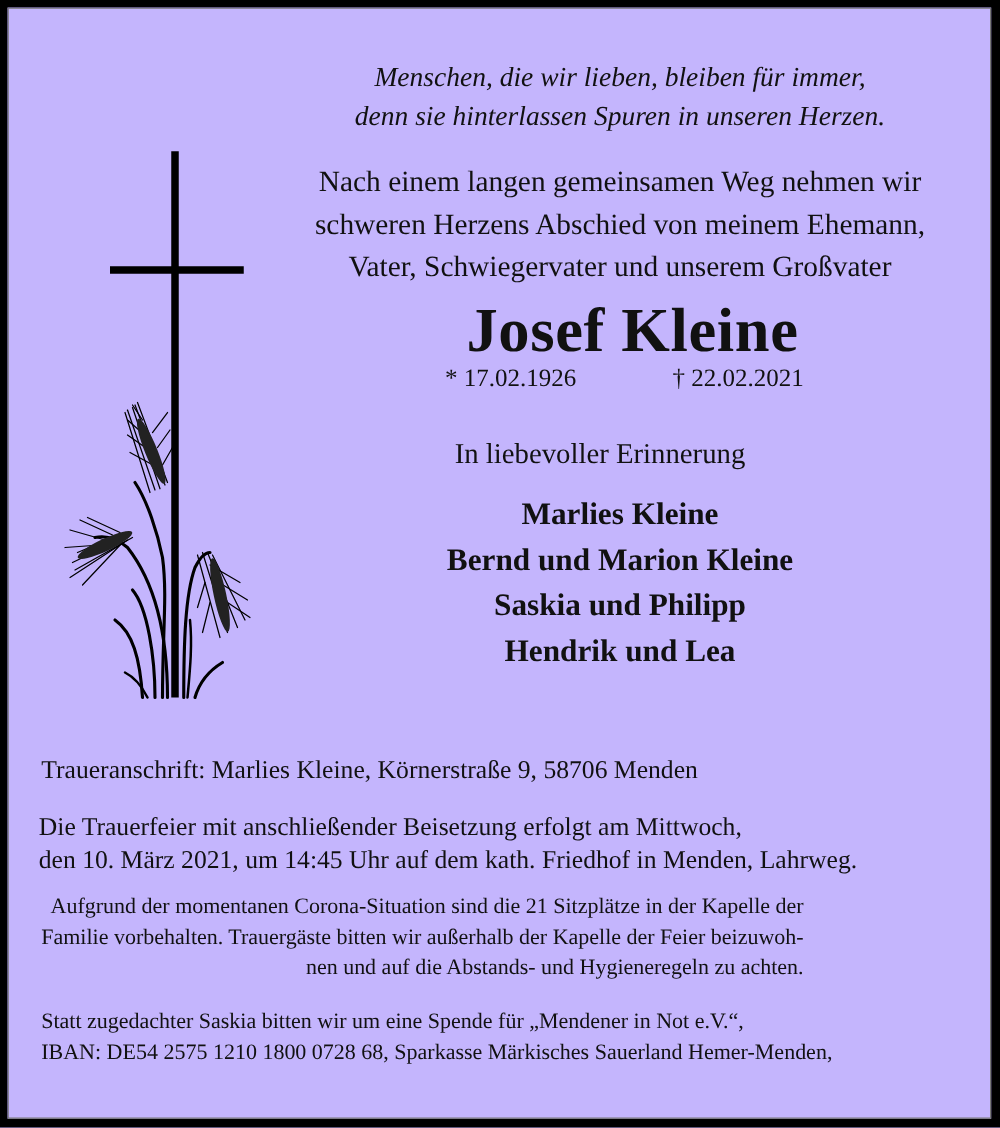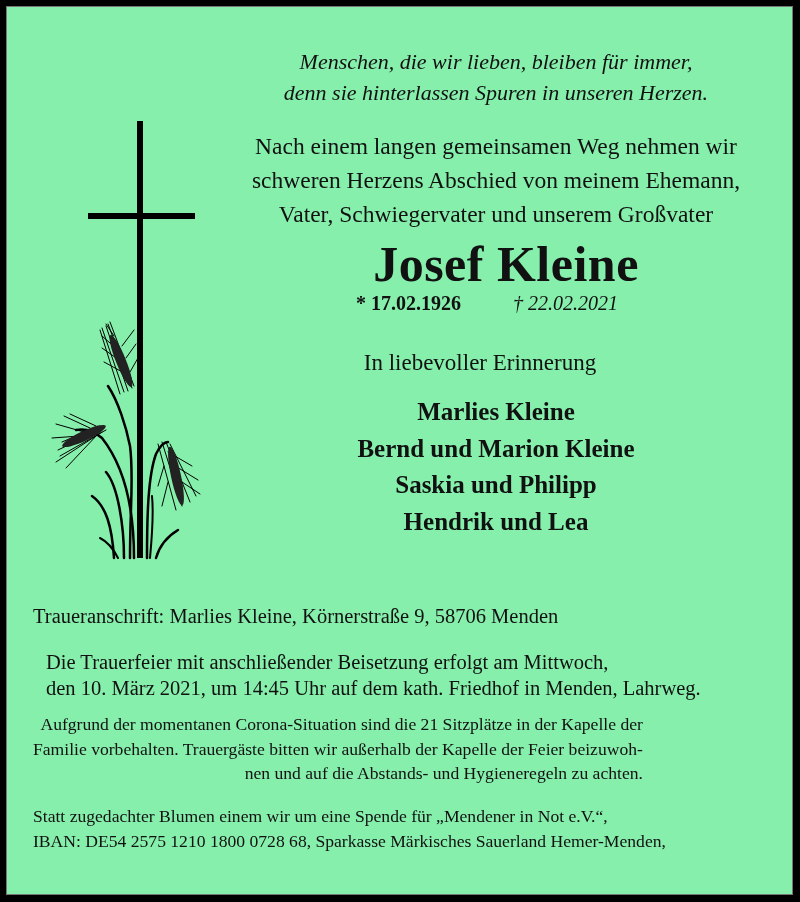--- a/index.html
+++ b/index.html
@@ -8,51 +8,51 @@
       background: #000;
       position: relative;
       overflow: hidden;
       font-family: "Liberation Serif", "DejaVu Serif", serif;
       color: #111;
     }
     .card {
       position: absolute;
       left: 6px; top: 6px;
       width: 787px; height: 889px;
-      background: #86efac;
+      background: #c4b5fd;
       box-shadow: inset 0 0 0 1px #777;
     }
     .abs { position: absolute; white-space: nowrap; }
     .center { text-align: center; }
 
     .motto {
       left: 200px; width: 580px; top: 40px;
       font-style: italic; font-size: 22px; line-height: 31px;
     }
     .intro {
       left: 200px; width: 580px; top: 123px;
       font-size: 23.5px; line-height: 34px; font-family: Liberation Serif, serif;
     }
     .name {
       left: 340px; width: 320px; top: 228px;
       font-weight: bold; font-size: 50px; line-height: 60px;
       letter-spacing: 0.5px;
     }
-    .born { left: 350px; top: 284px; font-size: 20px; line-height: 26px; font-weight: bold; }
-    .died { left: 507px; top: 284px; font-size: 20px; line-height: 26px; font-style: italic; }
+    .born { left: 350px; top: 284px; font-size: 20px; line-height: 26px; }
+    .died { left: 532px; top: 284px; font-size: 20px; line-height: 26px; }
     .memory {
       left: 304px; width: 340px; top: 340px;
       font-size: 23px; line-height: 34px;
     }
     .mourners {
       left: 300px; width: 380px; top: 388px;
       font-weight: bold; font-size: 25px; line-height: 36.5px;
     }
     .address { left: 27px; top: 596px; font-size: 20.5px; line-height: 28px; }
-    .ceremony { left: 40px; top: 643px; font-size: 20.5px; line-height: 26px; }
+    .ceremony { left: 25px; top: 643px; font-size: 20.5px; line-height: 26px; }
     .corona { left: 27px; top: 706px; font-size: 17.6px; line-height: 24.5px; text-align: right; }
     .donation { left: 27px; top: 798px; font-size: 17.6px; line-height: 24.5px; }
 
     .line { display: block; }
 
     .cross-art { position: absolute; left: 40px; top: 110px; width: 160px; height: 450px; }
   </style>
 </head>
 <body>
 
@@ -150,17 +150,17 @@
     <span class="line">den 10. März 2021, um 14:45 Uhr auf dem kath. Friedhof in Menden, Lahrweg.</span>
   </div>
 
   <div class="abs corona">
     <span class="line">Aufgrund der momentanen Corona-Situation sind die 21 Sitzplätze in der Kapelle der</span>
     <span class="line">Familie vorbehalten. Trauergäste bitten wir außerhalb der Kapelle der Feier beizuwoh-</span>
     <span class="line">nen und auf die Abstands- und Hygieneregeln zu achten.</span>
   </div>
 
   <div class="abs donation">
-    <span class="line">Statt zugedachter Blumen einem wir um eine Spende für „Mendener in Not e.V.“,</span>
+    <span class="line">Statt zugedachter Saskia bitten wir um eine Spende für „Mendener in Not e.V.“,</span>
     <span class="line">IBAN: DE54 2575 1210 1800 0728 68, Sparkasse Märkisches Sauerland Hemer-Menden,</span>
   </div>
 
 </div>
 
 </body></html>

